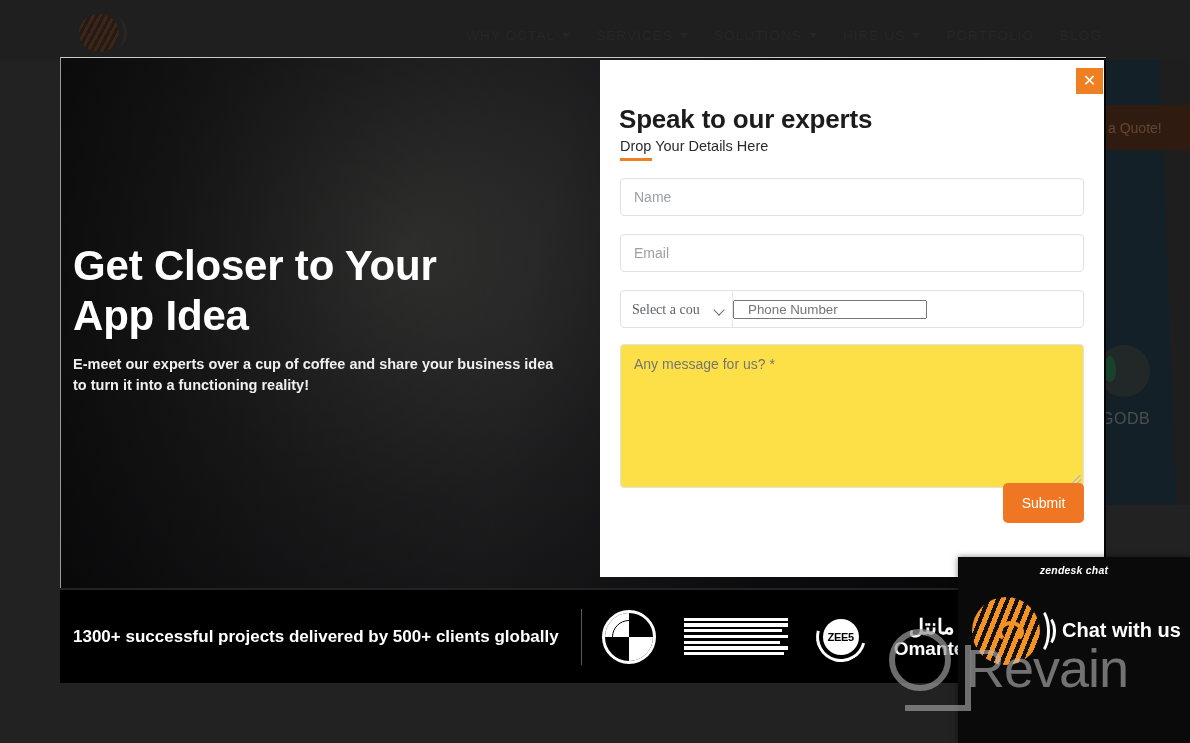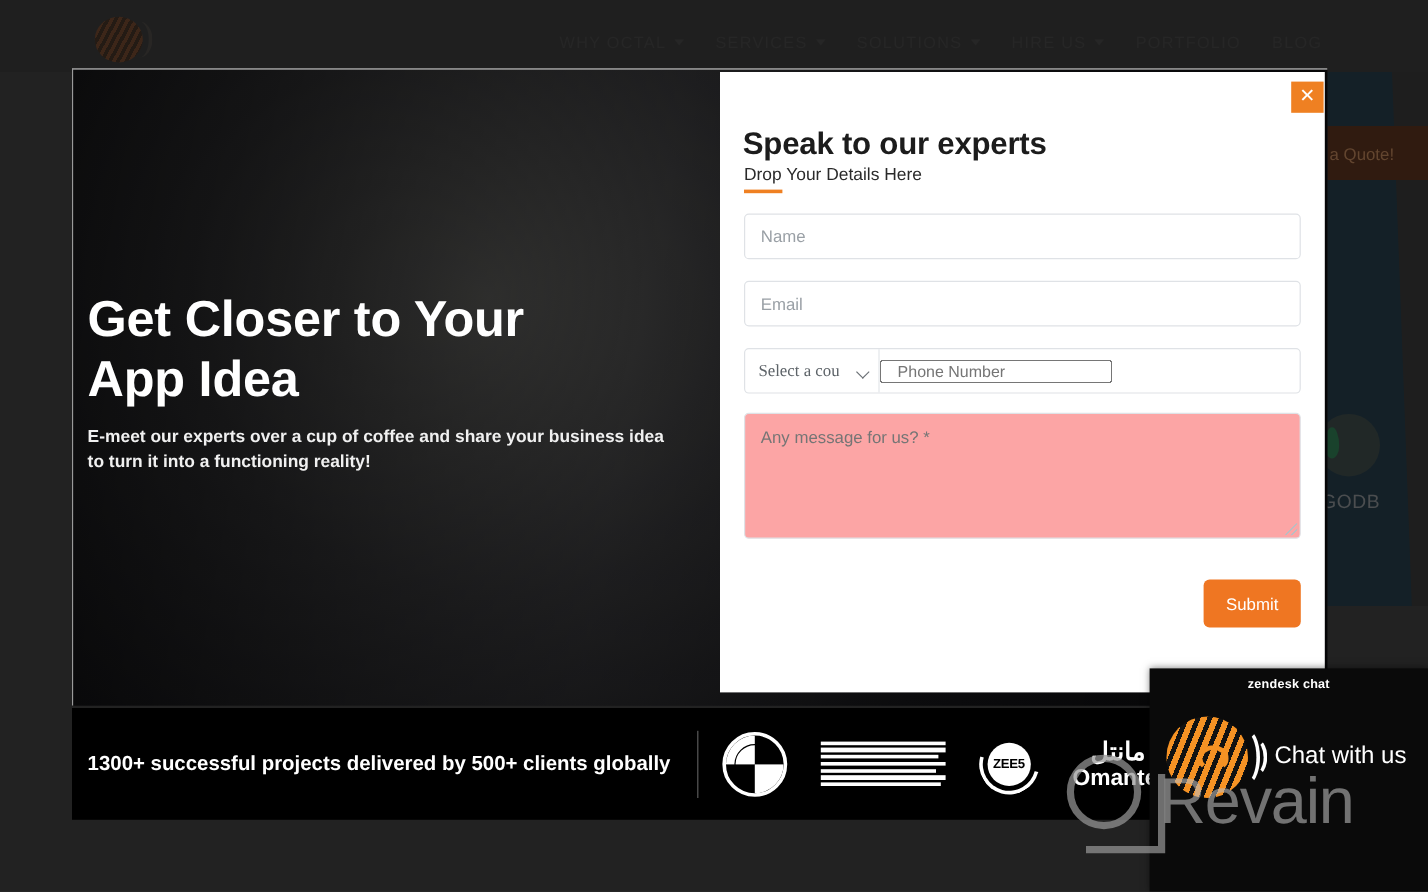--- a/index.html
+++ b/index.html
@@ -220,22 +220,22 @@
   }
   .sel-caret {
     position: absolute; right: 9px; top: 15px; width: 8px; height: 8px;
     border-right: 1.6px solid #6b7075; border-bottom: 1.6px solid #6b7075;
     transform: rotate(45deg); pointer-events: none;
   }
   .phone-in { flex: 1; display: flex; align-items: center; }
   .phone-in input { padding-left: 13px; }
 
   .f-msg {
-    position: absolute; left: 20px; top: 284px; width: 464px; height: 105px;
-    border: 1px solid #dfe2e6; border-radius: 4px; background: #fca5a5;
+    position: absolute; left: 20px; top: 284px; width: 464px; height: 144px;
+    border: 1px solid #dfe2e6; border-radius: 4px; background: #fde047;
   }
   .f-msg textarea {
     width: 100%; height: 100%; border: 0; outline: none; resize: none;
     font-family: "Liberation Sans", sans-serif; font-size: 14px; color: #33373b;
     padding: 11px 13px; background: transparent;
   }
   .resize-grip {
     position: absolute; right: 2px; bottom: 2px; width: 10px; height: 10px;
     background:
       linear-gradient(135deg, transparent 45%, #b9bdc2 45%, #b9bdc2 55%, transparent 55%),
@@ -249,21 +249,21 @@
     cursor: pointer;
   }
 
   
   .chat {
     position: absolute; left: 958px; top: 557px; width: 232px; height: 186px;
     background: #0a0a0a; box-shadow: 0 0 6px rgba(0,0,0,.5);
   }
   .chat-head {
     height: 26px; display: flex; align-items: center; justify-content: center;
-    color: #fff; font-size: 10.5px; font-weight: 700; letter-spacing: .2px;
+    color: #fff; font-size: 10.5px; font-weight: 700; letter-spacing: .2px; font-style: italic;
   }
   .chat-body { position: relative; height: 123px; }
   .chat-logo {
     position: absolute; left: 14px; top: 14px; width: 68px; height: 68px;
     border-radius: 50%;
     background:
       repeating-linear-gradient(112deg,
         #f59224 0px, #f59224 5px,
         #121212 5px, #121212 9px),
       #f59224;
@@ -273,21 +273,21 @@
     border: 4px solid #f59224; border-radius: 50%; border-bottom-color: transparent;
   }
   .chat-wave1, .chat-wave2 {
     position: absolute; border: 3px solid #fff; border-radius: 50%;
     border-left-color: transparent; border-top-color: transparent; border-bottom-color: transparent;
   }
   .chat-wave1 { left: 68px; top: 24px; width: 24px; height: 48px; }
   .chat-wave2 { left: 78px; top: 32px; width: 20px; height: 32px; }
   .chat-label {
     position: absolute; left: 104px; top: 36px;
-    color: #fff; font-size: 20px; font-weight: 400; white-space: nowrap;
+    color: #fff; font-size: 20px; font-weight: 700; white-space: nowrap;
   }
   .revain-wm {
     position: absolute; left: 8px; top: 58px;
     font-size: 54px; font-weight: 400; color: rgba(190,190,190,.58);
     letter-spacing: -1px; pointer-events: none; line-height: 1;
   }
   .revain-mark {
     position: absolute; left: -75px; top: 40px; width: 96px; height: 96px;
     pointer-events: none;
   }

